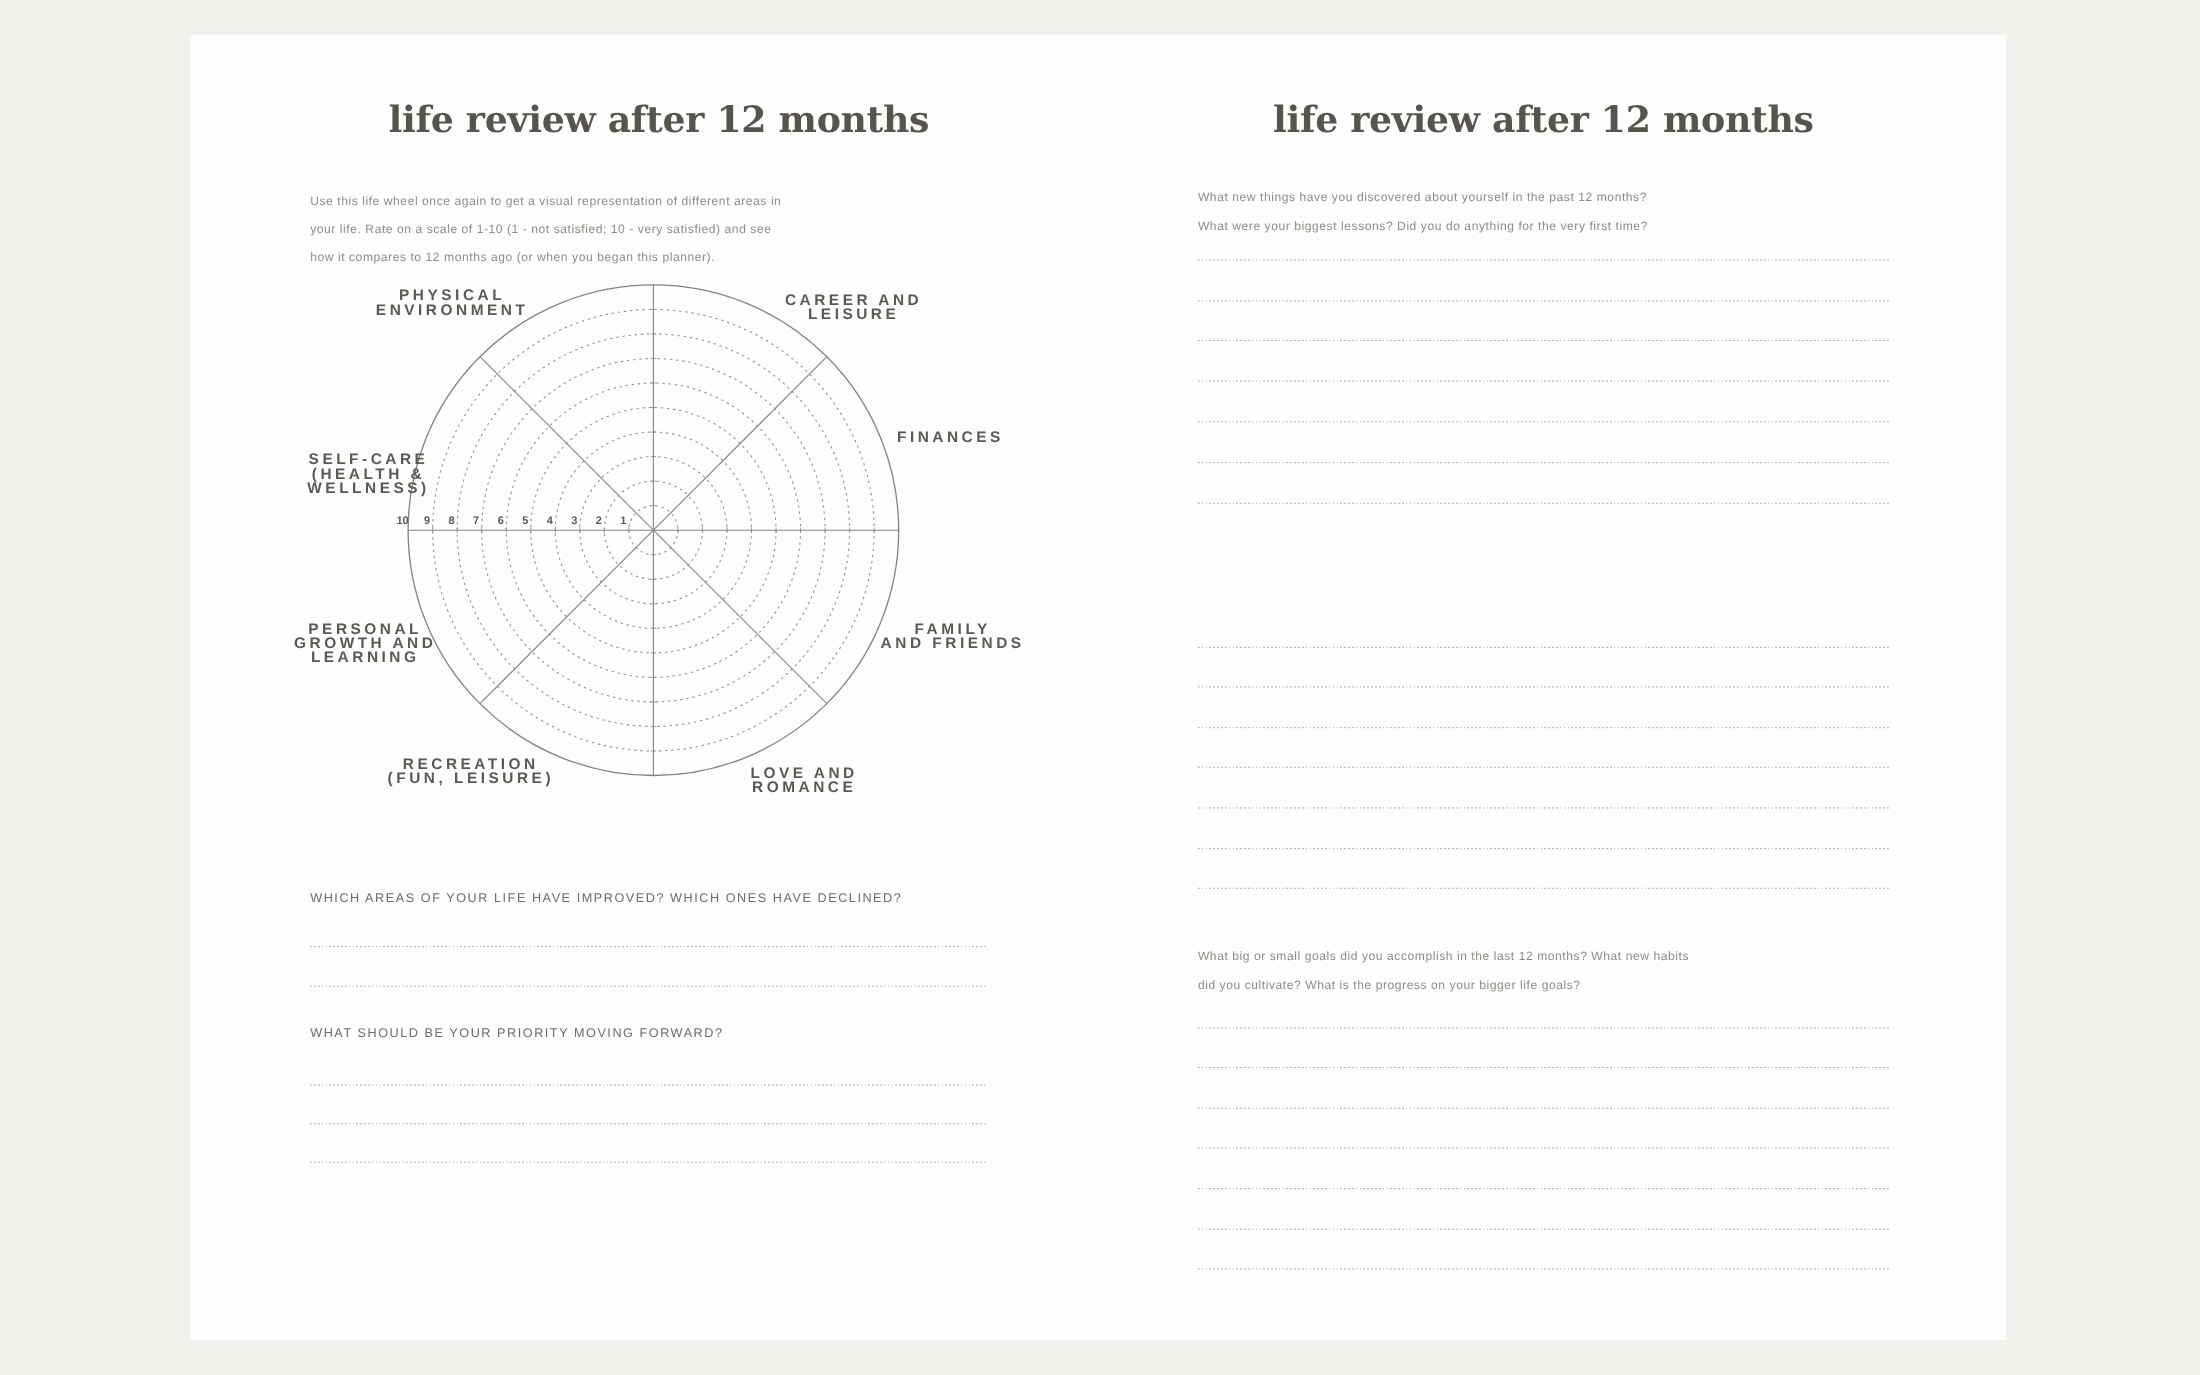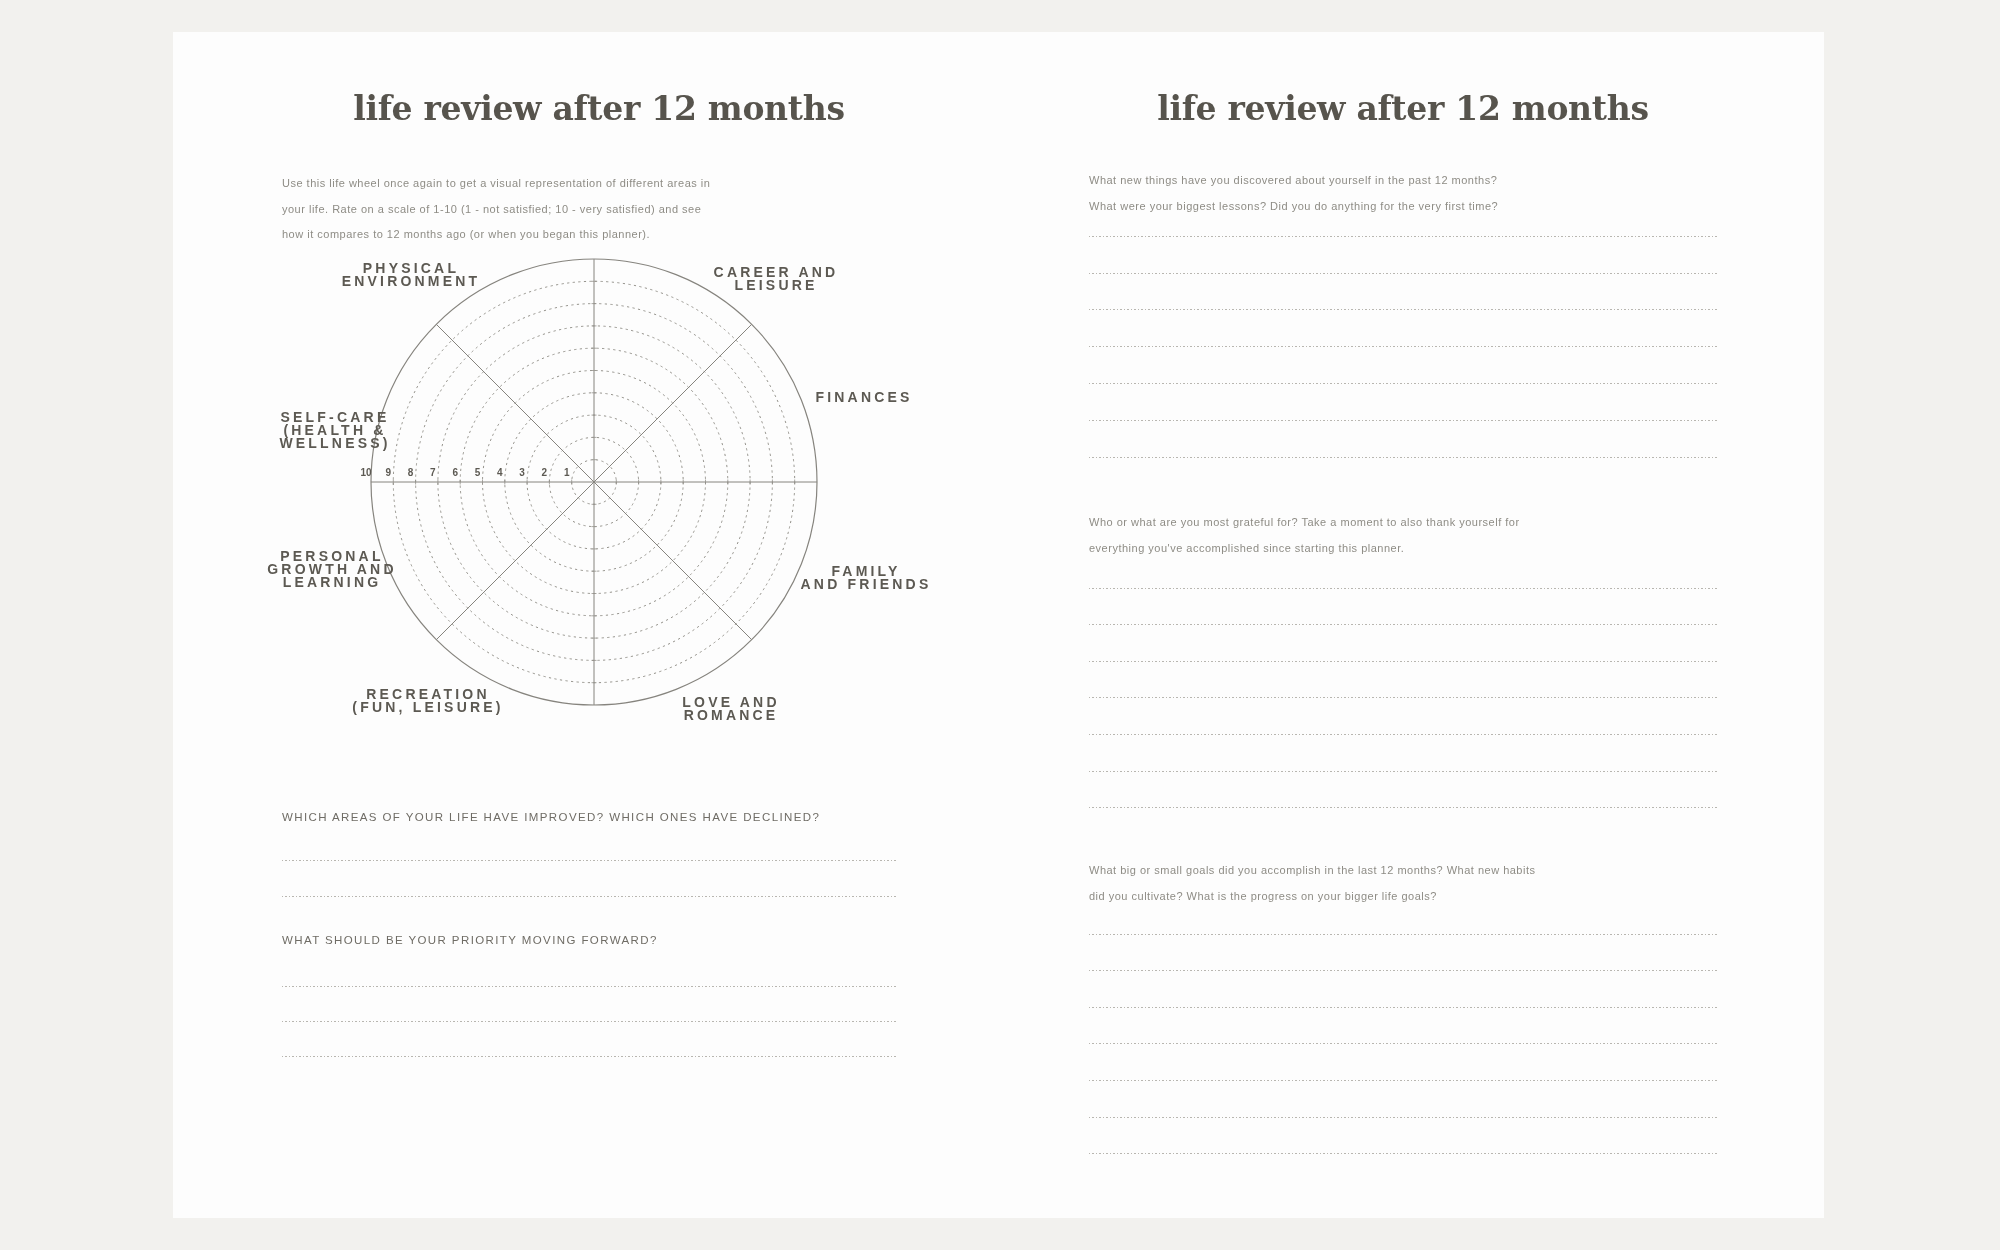--- a/index.html
+++ b/index.html
@@ -48,21 +48,21 @@
   #wheel-svg .spoke{stroke:#86847e;stroke-width:1;}
   #wheel-svg .tick{stroke:#94928b;stroke-width:0.8;}
   #wheel-svg .scale-num{font-family:"Liberation Sans",sans-serif;font-size:10px;font-weight:600;
     fill:#5c5952;text-anchor:middle;}
   .wl{position:absolute;transform:translateX(-50%);text-align:center;white-space:pre;
     font-size:14px;font-weight:700;letter-spacing:3.2px;line-height:13px;color:#5c5952;}
   #wl-0{left:131px;top:12px;}
   #wl-1{left:496px;top:16px;}
   #wl-2{left:55px;top:117px;margin-top:44px;}
   #wl-3{left:584px;top:141px;}
-  #wl-4{left:52px;top:300px;text-align:center;}
+  #wl-4{left:52px;top:315px;text-align:center;}
   #wl-5{left:586px;top:315px;}
   #wl-6{left:148px;top:438px;}
   #wl-7{left:451px;top:446px;}
 </style>
 </head>
 <body>
 
 <div id="stage">
   <div id="paper"></div>
 
@@ -179,22 +179,20 @@
   <div id="rq1-rules" class="rules">
       <div class="rule"></div>
       <div class="rule"></div>
       <div class="rule"></div>
       <div class="rule"></div>
       <div class="rule"></div>
       <div class="rule"></div>
       <div class="rule"></div>
     </div>
 
-  <div id="rq2" class="body-text">Who or what are you most grateful for? Take a moment to also thank yourself for
-everything you've accomplished since starting this planner.</div>
   <div id="rq2-rules" class="rules">
       <div class="rule"></div>
       <div class="rule"></div>
       <div class="rule"></div>
       <div class="rule"></div>
       <div class="rule"></div>
       <div class="rule"></div>
       <div class="rule"></div>
     </div>
 

